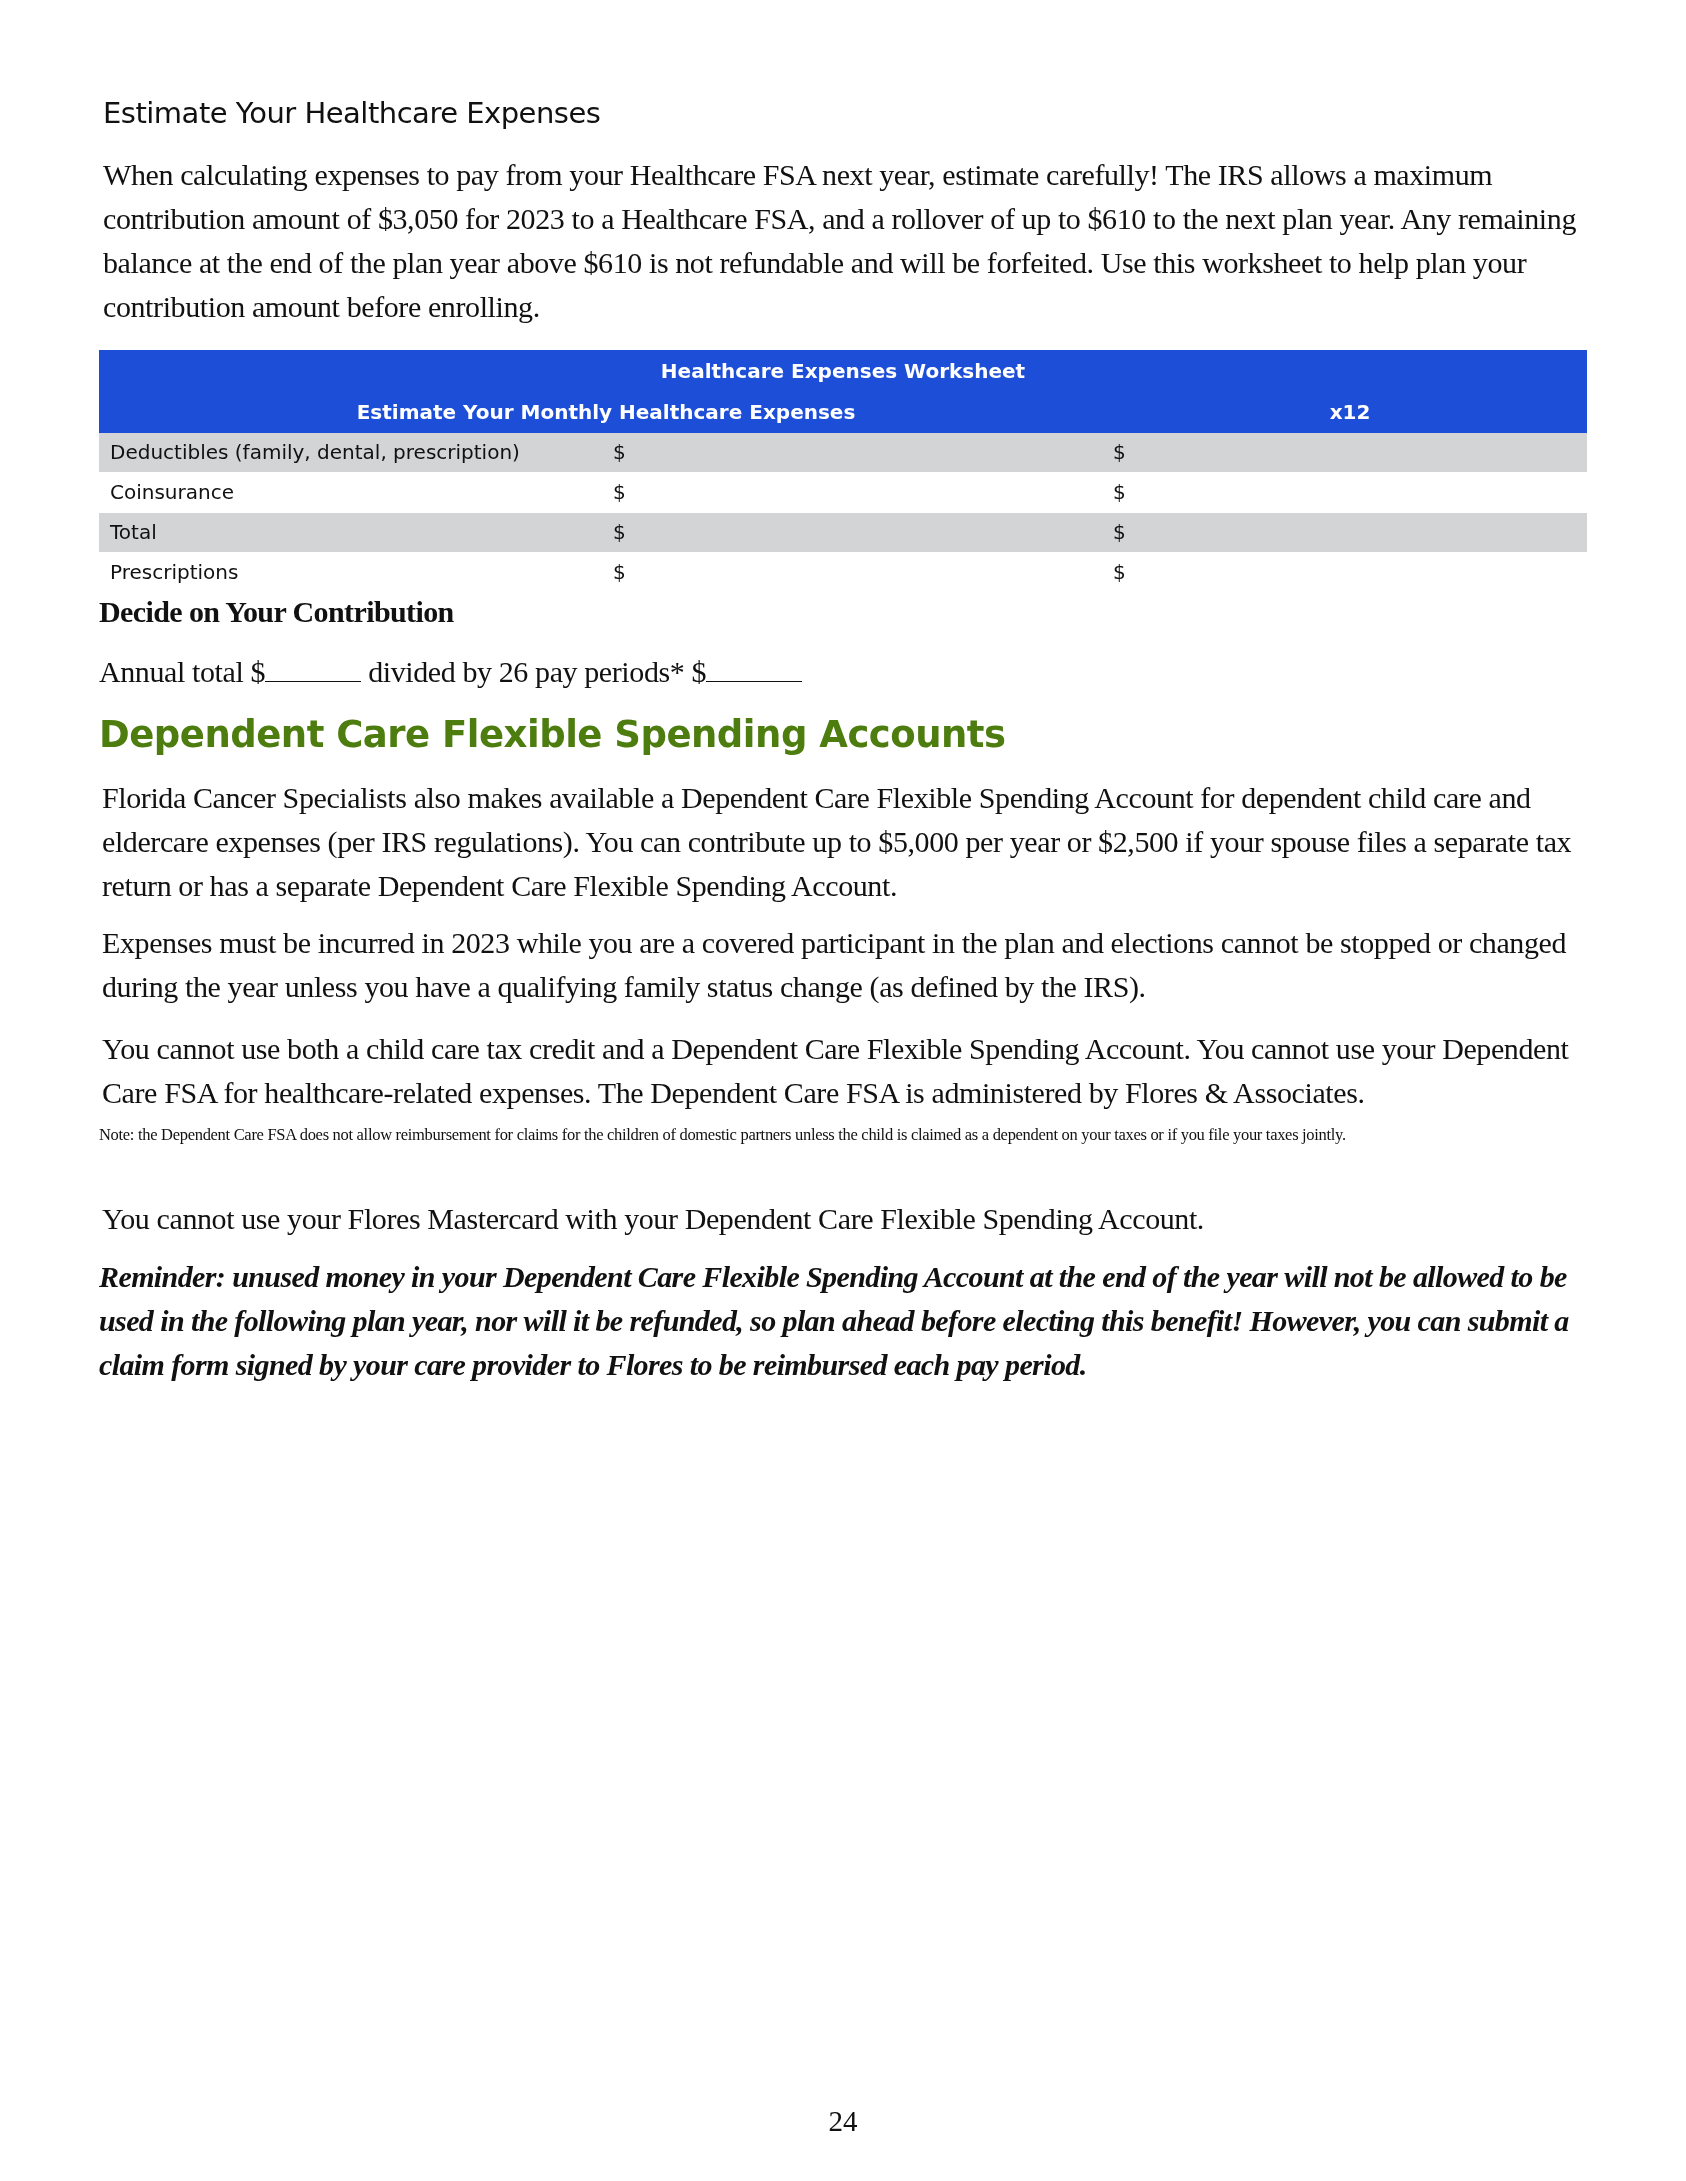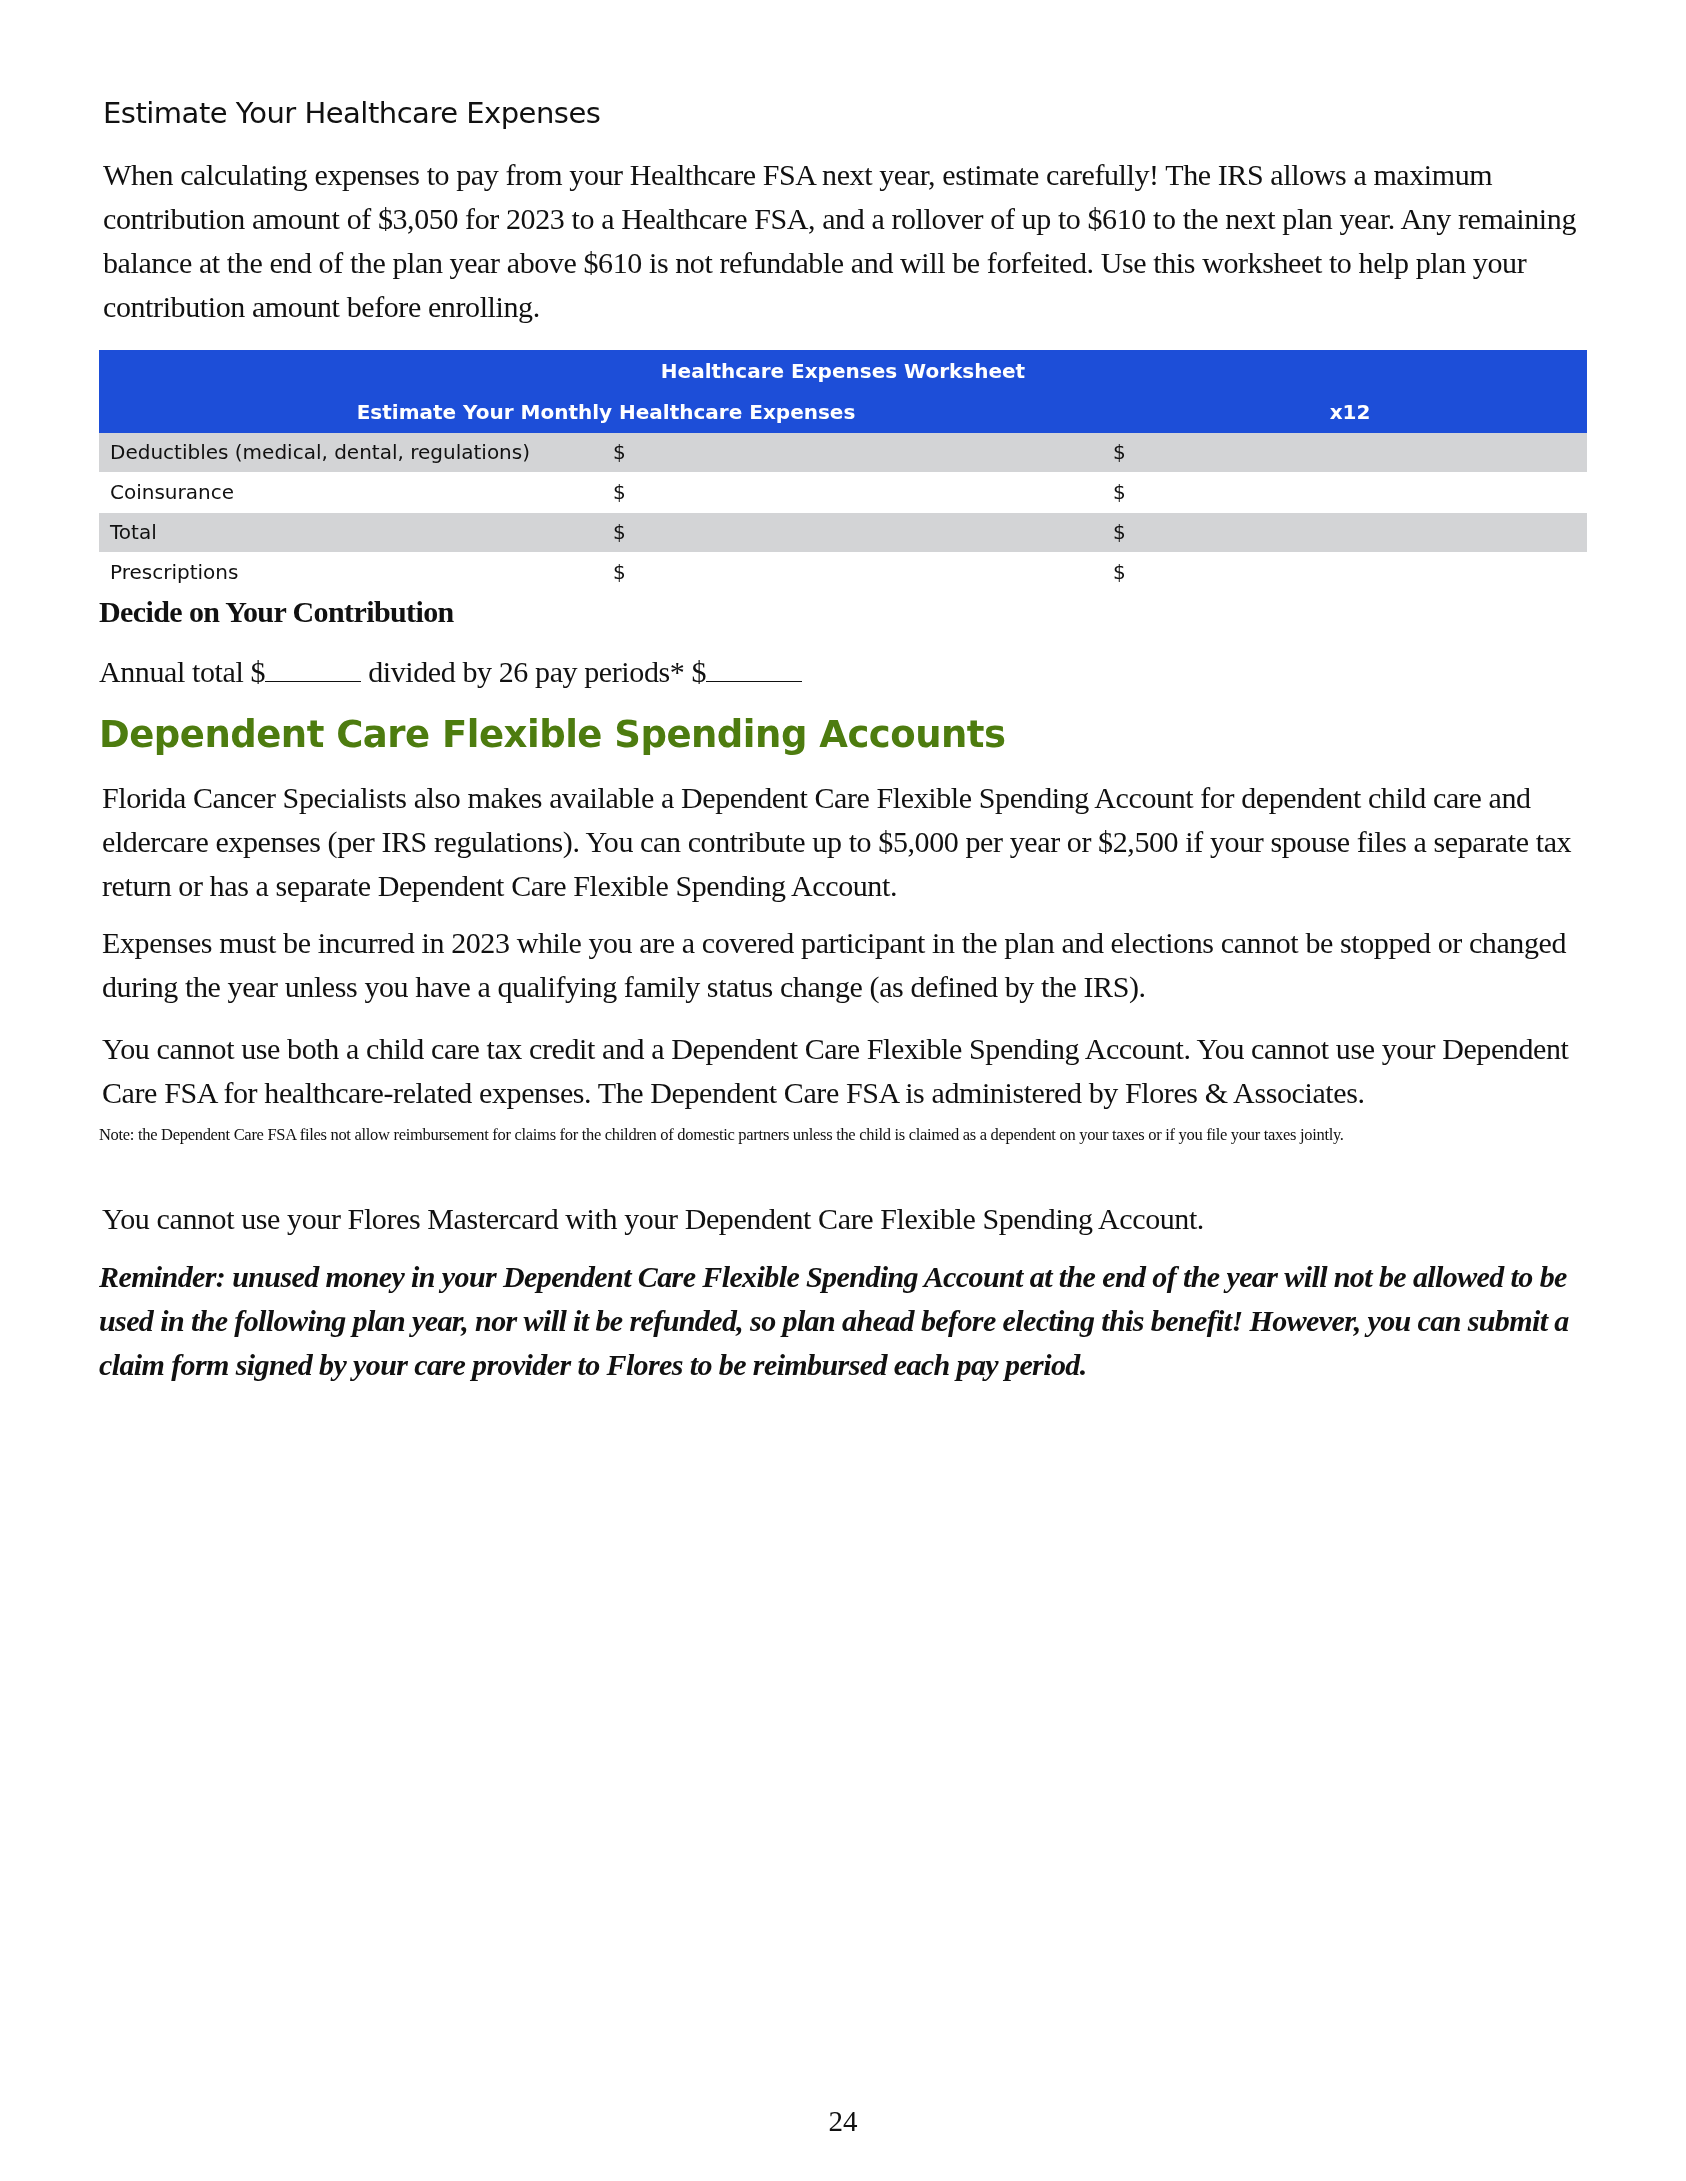--- a/index.html
+++ b/index.html
@@ -50,21 +50,21 @@
       <tr class="ws-title-row">
         <td colspan="3">Healthcare Expenses Worksheet</td>
       </tr>
       <tr class="ws-sub-row">
         <td colspan="2">Estimate Your Monthly Healthcare Expenses</td>
         <td>x12</td>
       </tr>
     </thead>
     <tbody class="ws-body">
       <tr>
-        <td class="c-label">Deductibles (medical, dental, regulations)</td>
+        <td class="c-label">Deductibles (family, dental, prescription)</td>
         <td class="c-month">$</td>
         <td class="c-annual">$</td>
       </tr>
       <tr>
         <td class="c-label">Coinsurance</td>
         <td class="c-month">$</td>
         <td class="c-annual">$</td>
       </tr>
       <tr>
         <td class="c-label">Total</td>
@@ -79,19 +79,19 @@
     </tbody>
   </table>
 
   <h3 class="h-decide serif">Decide on Your Contribution</h3>
   <p class="annual-line serif"><span>Annual total $</span><span class="blank"></span><span> divided by 26 pay periods* $</span><span class="blank"></span></p>
 
   <h2 class="h-dep sans">Dependent Care Flexible Spending Accounts</h2>
   <p class="p p1 serif">Florida Cancer Specialists also makes available a Dependent Care Flexible Spending Account for dependent child care and eldercare expenses (per IRS regulations). You can contribute up to $5,000 per year or $2,500 if your spouse files a separate tax return or has a separate Dependent Care Flexible Spending Account.</p>
   <p class="p p2 serif">Expenses must be incurred in 2023 while you are a covered participant in the plan and elections cannot be stopped or changed during the year unless you have a qualifying family status change (as defined by the IRS).</p>
   <p class="p p3 serif">You cannot use both a child care tax credit and a Dependent Care Flexible Spending Account. You cannot use your Dependent Care FSA for healthcare-related expenses. The Dependent Care FSA is administered by Flores &amp; Associates.</p>
-  <p class="note serif">Note: the Dependent Care FSA files not allow reimbursement for claims for the children of domestic partners unless the child is claimed as a dependent on your taxes or if you file your taxes jointly.</p>
+  <p class="note serif">Note: the Dependent Care FSA does not allow reimbursement for claims for the children of domestic partners unless the child is claimed as a dependent on your taxes or if you file your taxes jointly.</p>
   <p class="p p4 serif">You cannot use your Flores Mastercard with your Dependent Care Flexible Spending Account.</p>
   <p class="reminder serif">Reminder: unused money in your Dependent Care Flexible Spending Account at the end of the year will not be allowed to be used in the following plan year, nor will it be refunded, so plan ahead before electing this benefit! However, you can submit a claim form signed by your care provider to Flores to be reimbursed each pay period.</p>
 </div>
 
 <div class="pagenum serif">24</div>
 
 
 </body></html>

